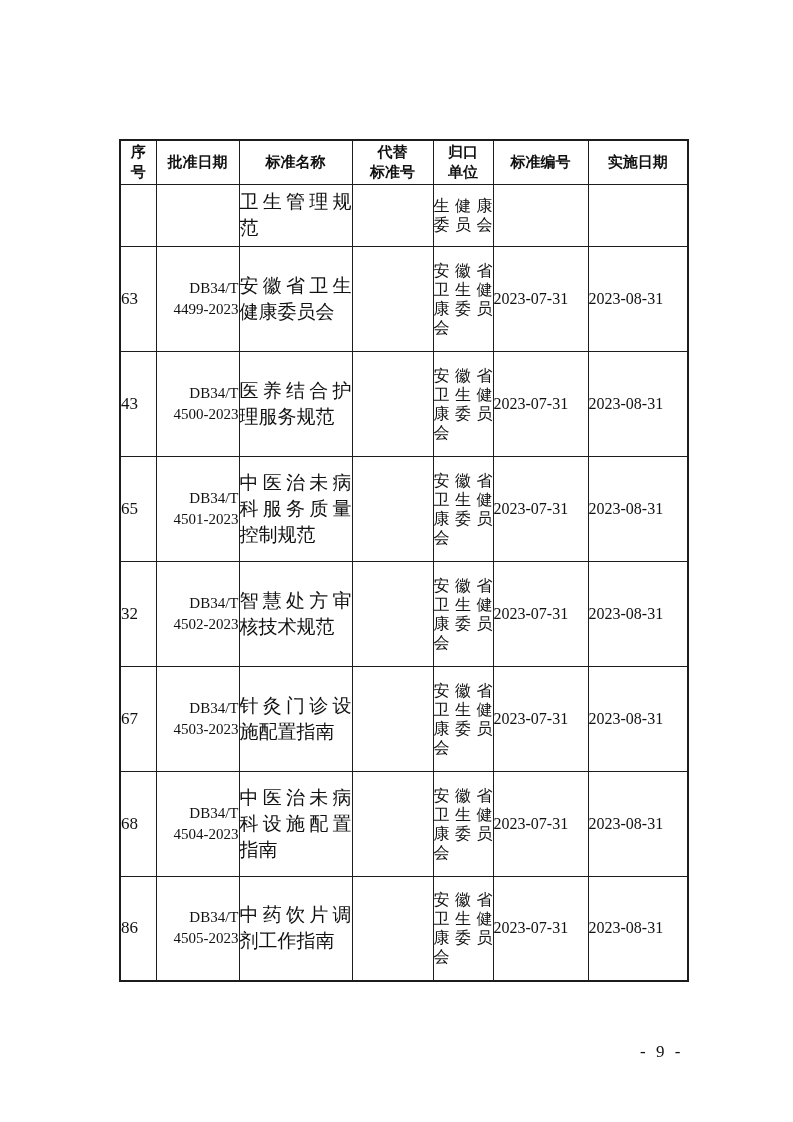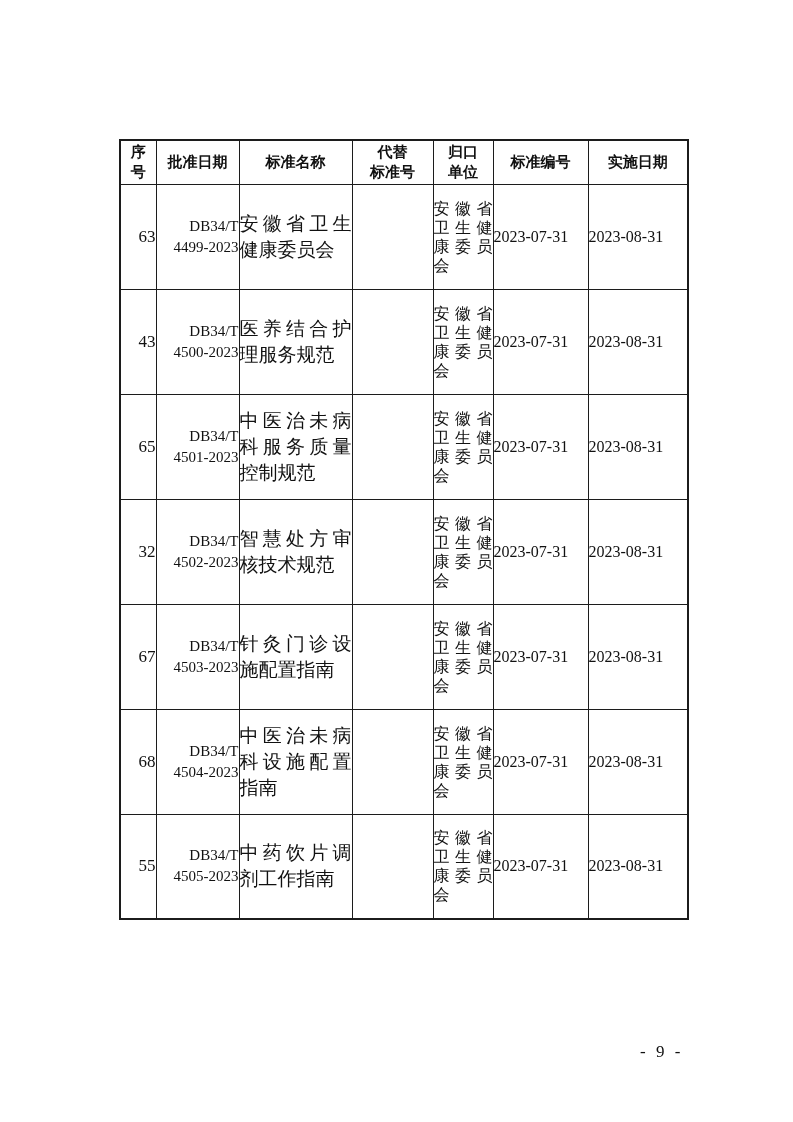--- a/index.html
+++ b/index.html
@@ -42,21 +42,21 @@
 
   th.hcell {
     font-family: "Liberation Sans", "DejaVu Sans", sans-serif;
     font-weight: bold;
     font-size: 15px;
     line-height: 20px;
     text-align: center;
     white-space: pre-line;
   }
   td.cell-seq {
-    text-align: right;
+    text-align: left;
     font-size: 17px;
   }
   td.cell-code {
     font-size: 15px;
     line-height: 21px;
     text-align: right;
     padding-left: 8px;
     padding-right: 2px;
     white-space: pre-line;
   }
@@ -112,20 +112,29 @@
         <th class="hcell">批准日期</th>
         <th class="hcell">标准名称</th>
         <th class="hcell">代替
 标准号</th>
         <th class="hcell">归口
 单位</th>
         <th class="hcell">标准编号</th>
         <th class="hcell">实施日期</th>
       </tr>
 
+      <tr class="partial-row">
+        <td class="cell-seq"></td>
+        <td class="cell-code"></td>
+        <td class="cell-name">卫生管理规范</td>
+        <td class="cell-replaced"></td>
+        <td class="cell-unit">生健康委员会</td>
+        <td class="cell-date"></td>
+        <td class="cell-date"></td>
+      </tr>
 
       <tr class="data-row">
         <td class="cell-seq">63</td>
         <td class="cell-code">DB34/T
 4499-2023</td>
         <td class="cell-name">安徽省卫生健康委员会</td>
         <td class="cell-replaced"></td>
         <td class="cell-unit">安徽省卫生健康委员会</td>
         <td class="cell-date">2023-07-31</td>
         <td class="cell-date">2023-08-31</td>
@@ -180,21 +189,21 @@
         <td class="cell-code">DB34/T
 4504-2023</td>
         <td class="cell-name">中医治未病科设施配置指南</td>
         <td class="cell-replaced"></td>
         <td class="cell-unit">安徽省卫生健康委员会</td>
         <td class="cell-date">2023-07-31</td>
         <td class="cell-date">2023-08-31</td>
       </tr>
 
       <tr class="data-row">
-        <td class="cell-seq">55</td>
+        <td class="cell-seq">86</td>
         <td class="cell-code">DB34/T
 4505-2023</td>
         <td class="cell-name">中药饮片调剂工作指南</td>
         <td class="cell-replaced"></td>
         <td class="cell-unit">安徽省卫生健康委员会</td>
         <td class="cell-date">2023-07-31</td>
         <td class="cell-date">2023-08-31</td>
       </tr>
     </tbody>
   </table>

